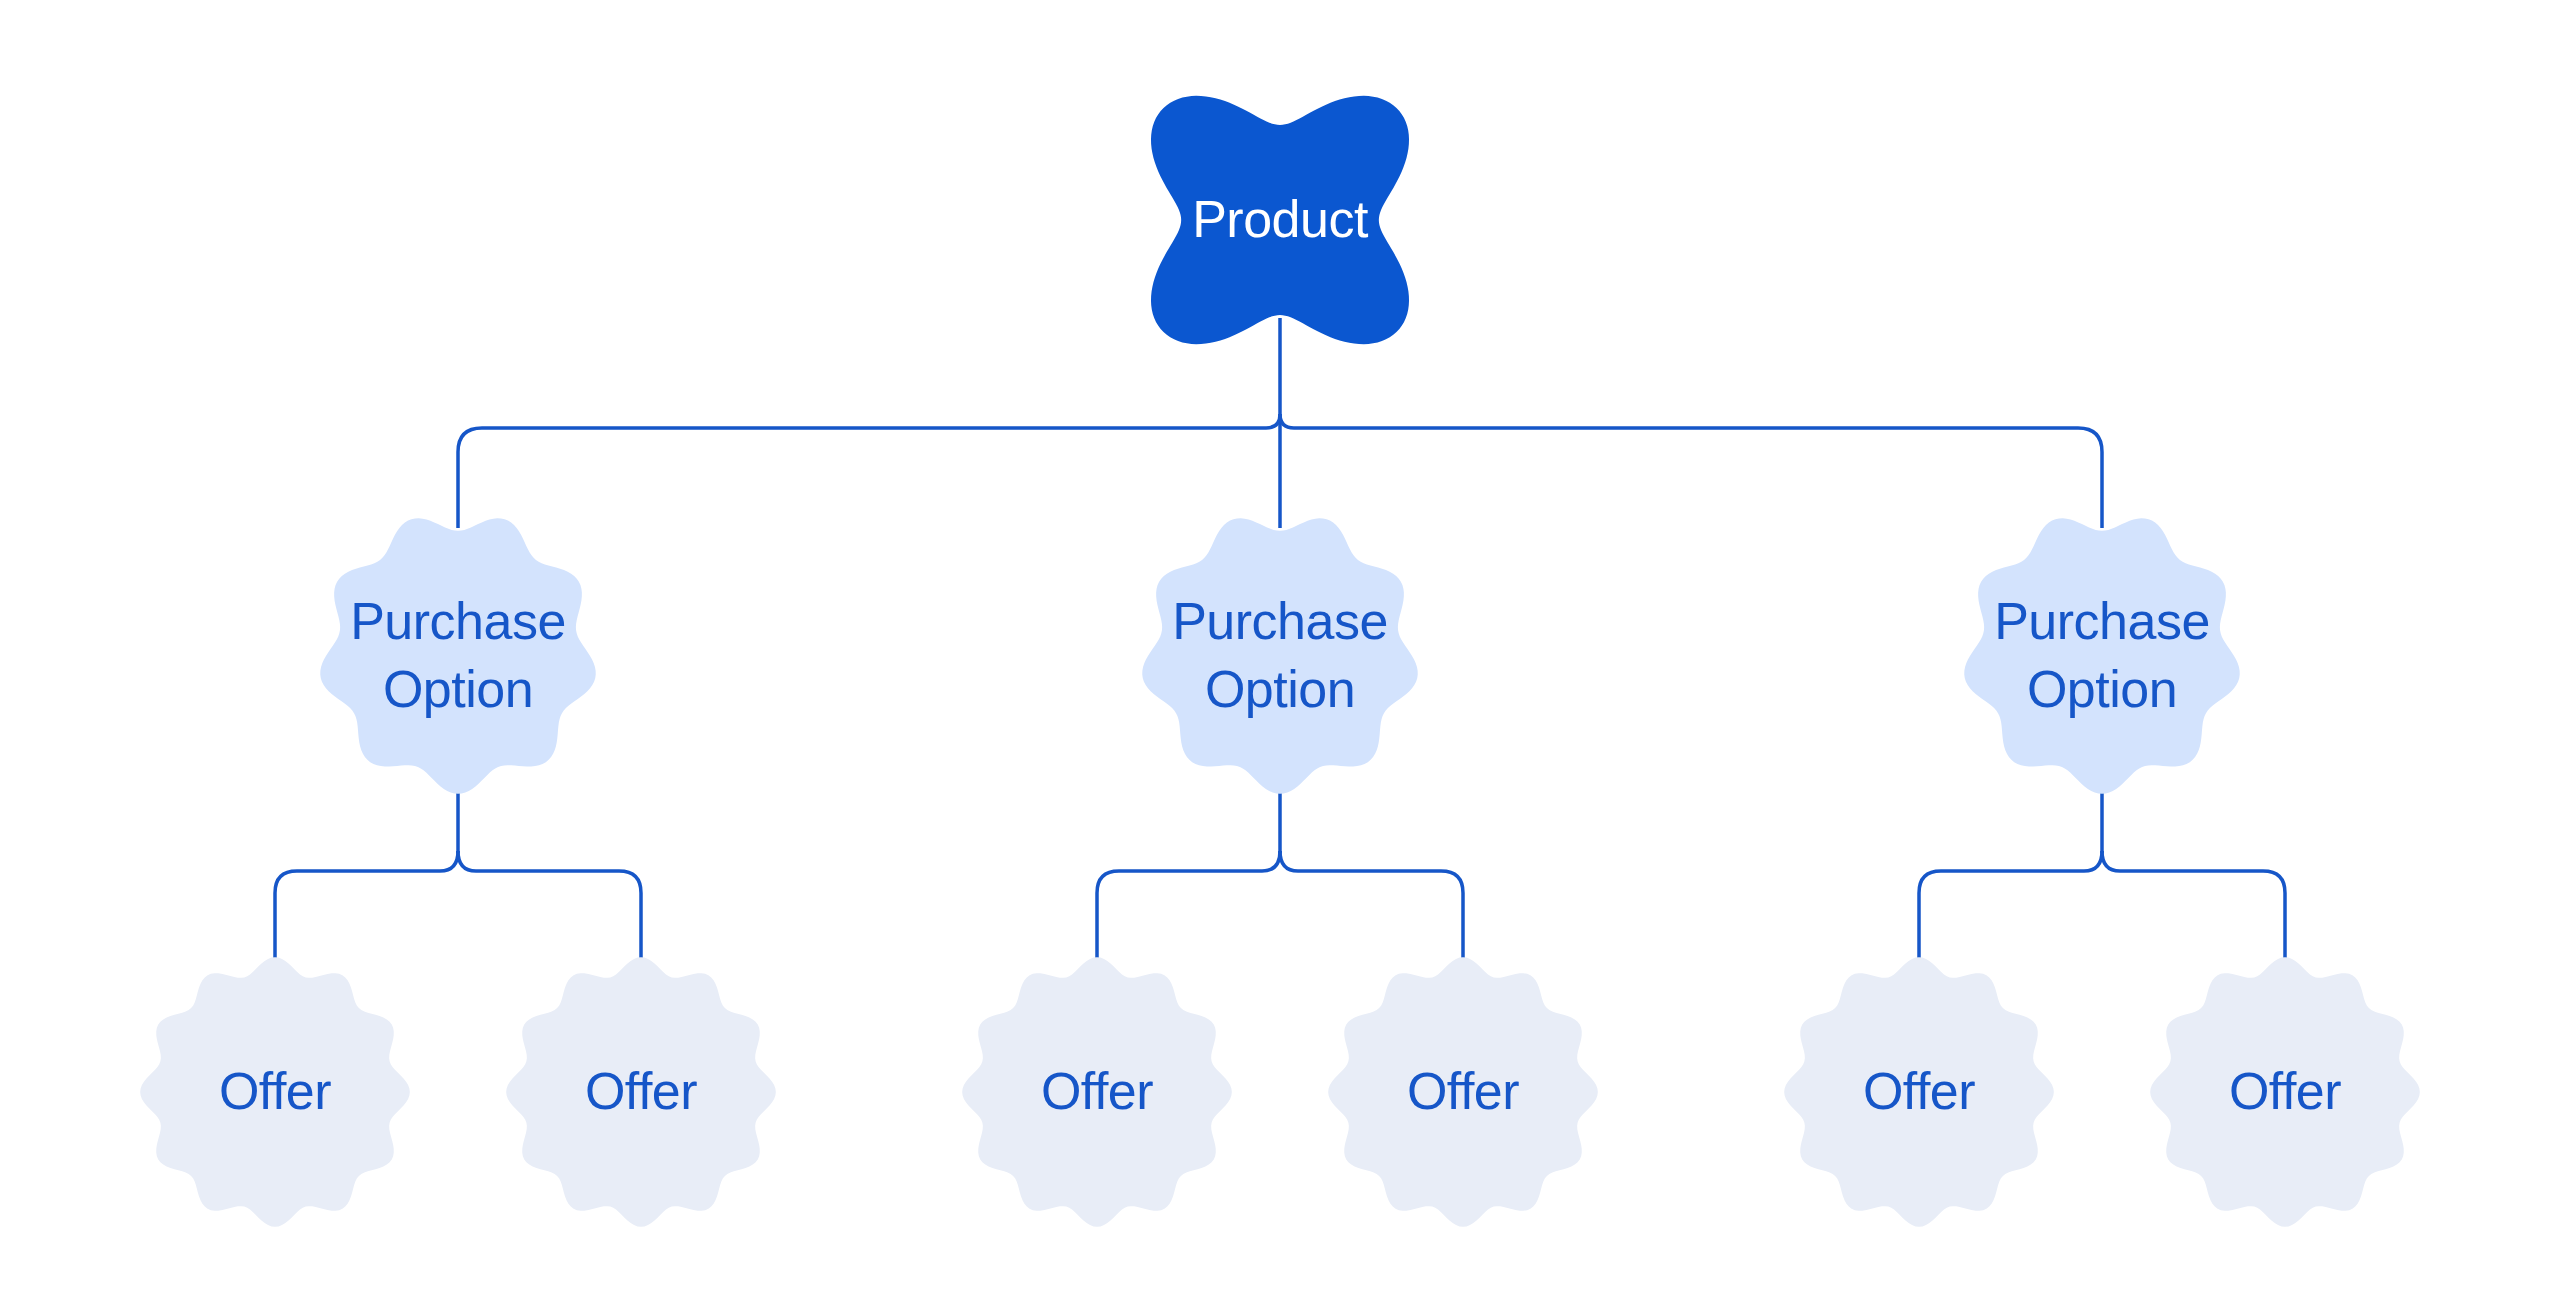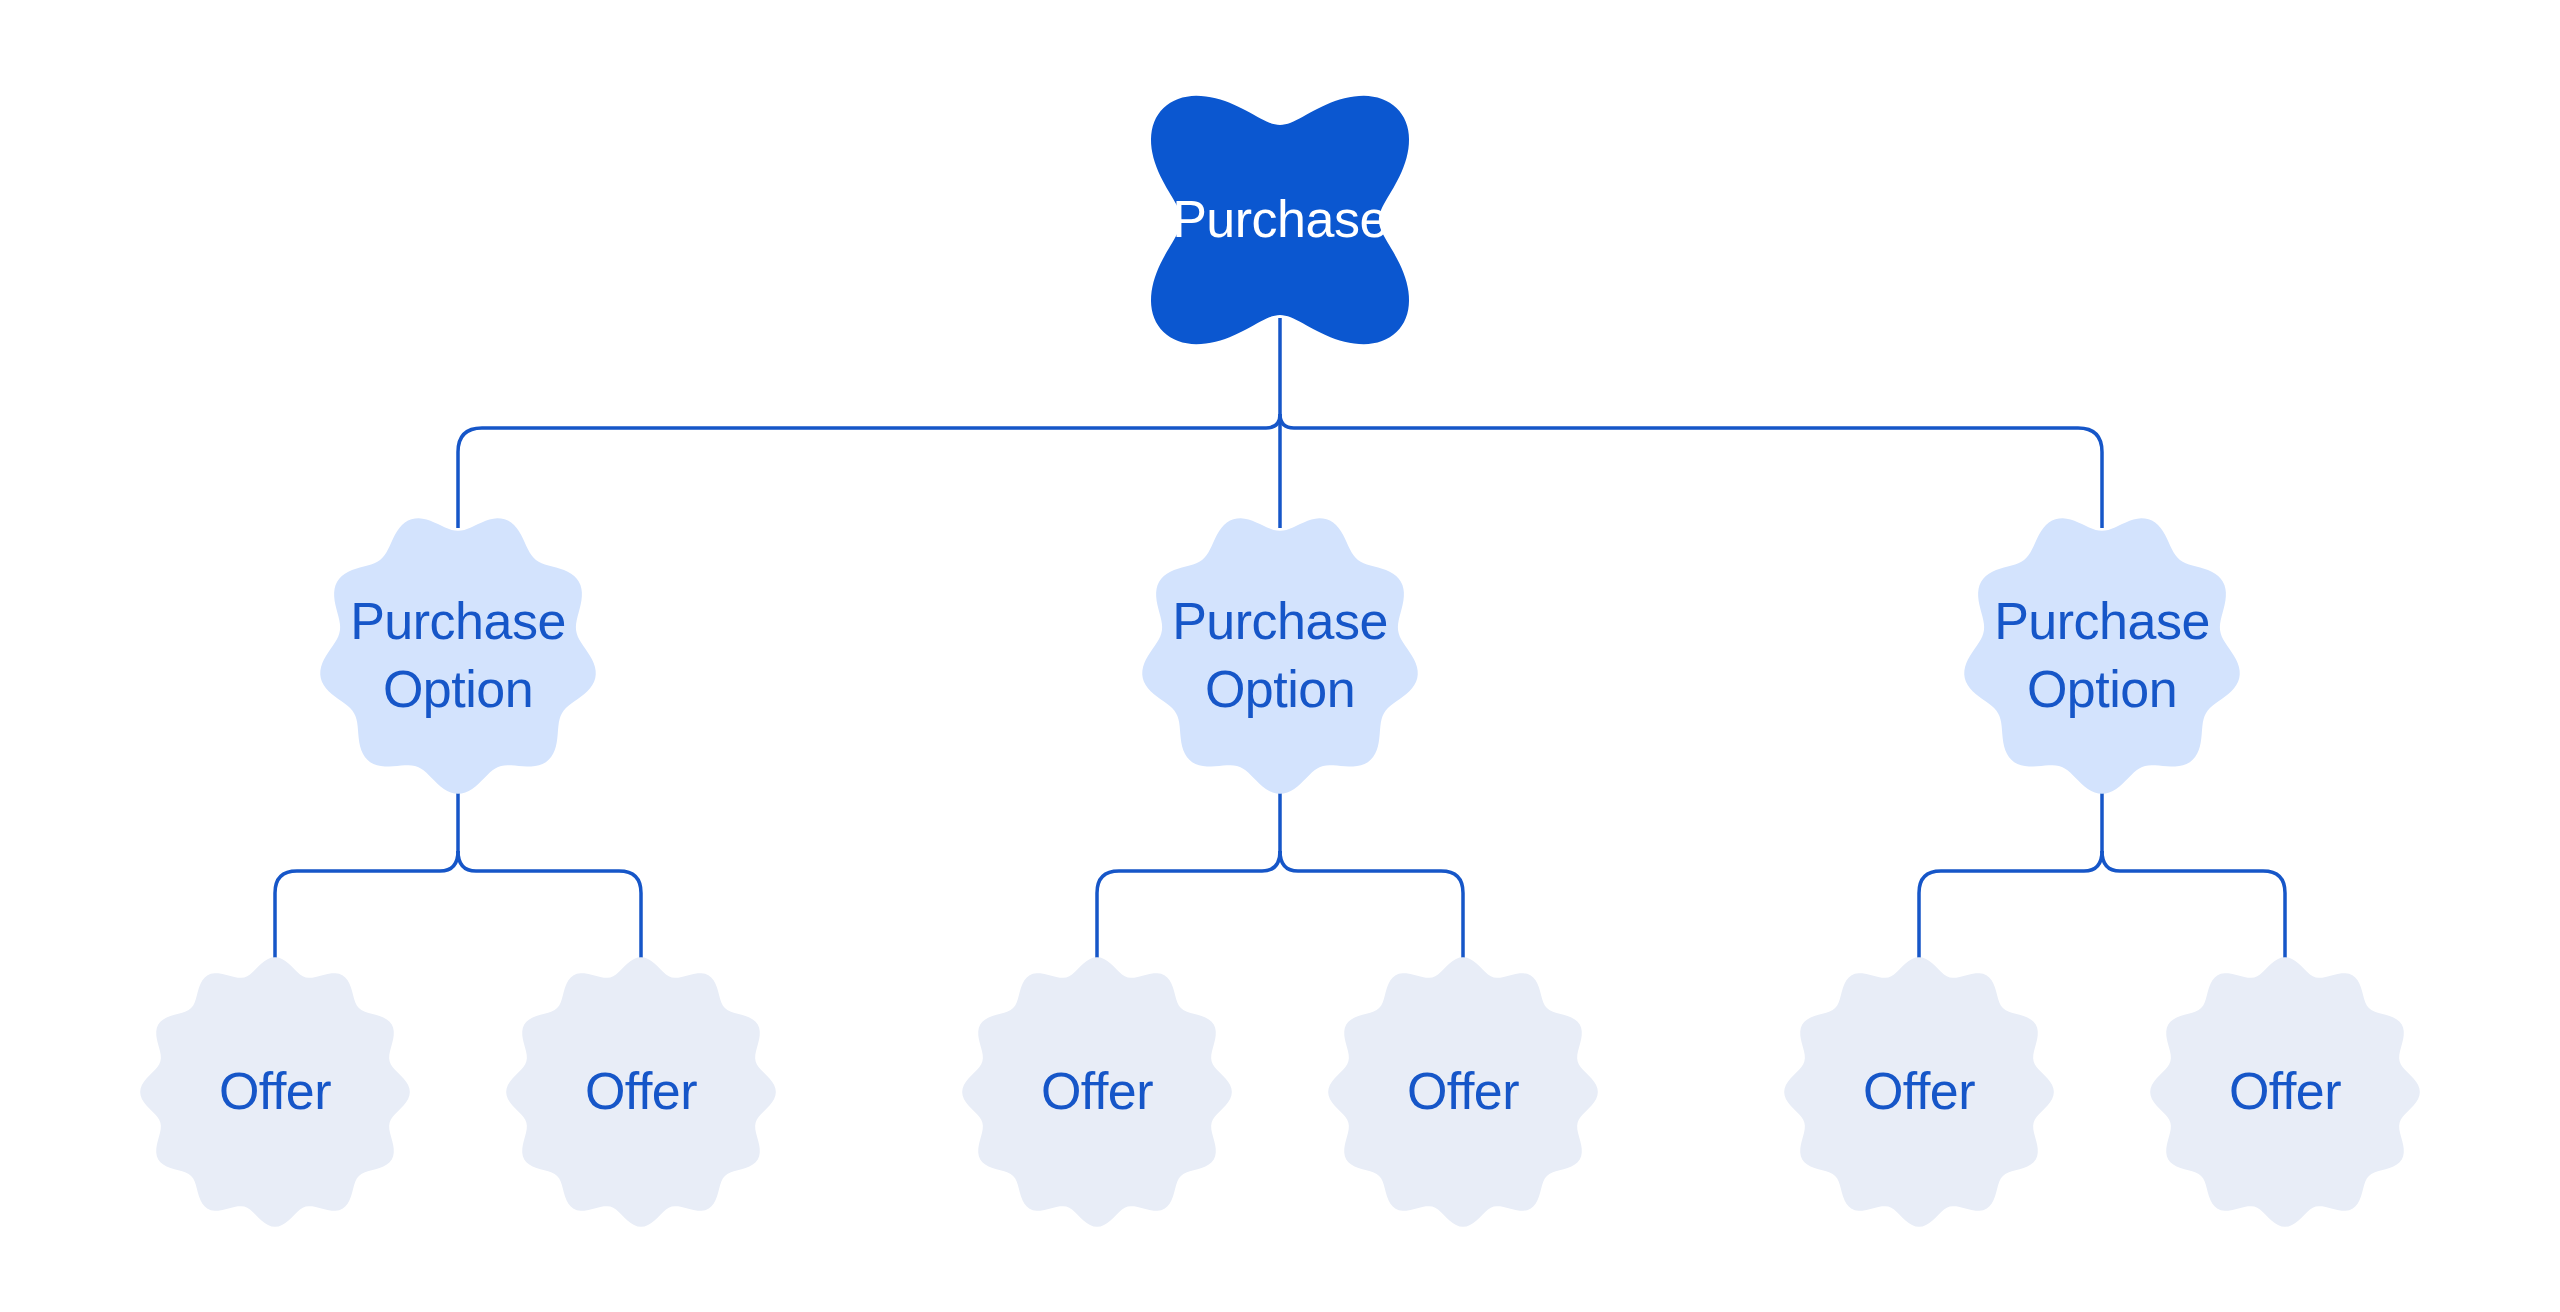--- a/index.html
+++ b/index.html
@@ -70,21 +70,21 @@
       <path d="M1280 851 Q1280 871 1298 871 L1441 871 Q1463 871 1463 893 L1463 966"></path>
       <path d="M2102 786 L2102 853"></path>
       <path d="M2102 851 Q2102 871 2084 871 L1941 871 Q1919 871 1919 893 L1919 966"></path>
       <path d="M2102 851 Q2102 871 2120 871 L2263 871 Q2285 871 2285 893 L2285 966"></path>
     </svg>
 
   <div class="node product" style="left:1147px; top:92px; width:266px; height:256px;">
     <svg class="blob-svg" viewBox="0 0 200 200" preserveAspectRatio="none">
       <path class="blob" d="M174.31 100.00 L174.42 101.95 L174.75 103.92 L175.29 105.93 L176.04 107.99 L176.97 110.13 L178.07 112.37 L179.32 114.70 L180.71 117.15 L182.19 119.73 L183.74 122.44 L185.34 125.28 L186.95 128.25 L188.55 131.36 L190.09 134.58 L191.54 137.92 L192.88 141.35 L194.08 144.87 L195.11 148.46 L195.93 152.09 L196.54 155.73 L196.90 159.38 L197.00 162.99 L196.83 166.55 L196.37 170.02 L195.63 173.38 L194.59 176.60 L193.26 179.65 L191.64 182.51 L189.74 185.16 L187.58 187.58 L185.16 189.74 L182.51 191.64 L179.65 193.26 L176.60 194.59 L173.38 195.63 L170.02 196.37 L166.55 196.83 L162.99 197.00 L159.38 196.90 L155.73 196.54 L152.09 195.93 L148.46 195.11 L144.87 194.08 L141.35 192.88 L137.92 191.54 L134.58 190.09 L131.36 188.55 L128.25 186.95 L125.28 185.34 L122.44 183.74 L119.73 182.19 L117.15 180.71 L114.70 179.32 L112.37 178.07 L110.13 176.97 L107.99 176.04 L105.93 175.29 L103.92 174.75 L101.95 174.42 L100.00 174.31 L98.05 174.42 L96.08 174.75 L94.07 175.29 L92.01 176.04 L89.87 176.97 L87.63 178.07 L85.30 179.32 L82.85 180.71 L80.27 182.19 L77.56 183.74 L74.72 185.34 L71.75 186.95 L68.64 188.55 L65.42 190.09 L62.08 191.54 L58.65 192.88 L55.13 194.08 L51.54 195.11 L47.91 195.93 L44.27 196.54 L40.62 196.90 L37.01 197.00 L33.45 196.83 L29.98 196.37 L26.62 195.63 L23.40 194.59 L20.35 193.26 L17.49 191.64 L14.84 189.74 L12.42 187.58 L10.26 185.16 L8.36 182.51 L6.74 179.65 L5.41 176.60 L4.37 173.38 L3.63 170.02 L3.17 166.55 L3.00 162.99 L3.10 159.38 L3.46 155.73 L4.07 152.09 L4.89 148.46 L5.92 144.87 L7.12 141.35 L8.46 137.92 L9.91 134.58 L11.45 131.36 L13.05 128.25 L14.66 125.28 L16.26 122.44 L17.81 119.73 L19.29 117.15 L20.68 114.70 L21.93 112.37 L23.03 110.13 L23.96 107.99 L24.71 105.93 L25.25 103.92 L25.58 101.95 L25.69 100.00 L25.58 98.05 L25.25 96.08 L24.71 94.07 L23.96 92.01 L23.03 89.87 L21.93 87.63 L20.68 85.30 L19.29 82.85 L17.81 80.27 L16.26 77.56 L14.66 74.72 L13.05 71.75 L11.45 68.64 L9.91 65.42 L8.46 62.08 L7.12 58.65 L5.92 55.13 L4.89 51.54 L4.07 47.91 L3.46 44.27 L3.10 40.62 L3.00 37.01 L3.17 33.45 L3.63 29.98 L4.37 26.62 L5.41 23.40 L6.74 20.35 L8.36 17.49 L10.26 14.84 L12.42 12.42 L14.84 10.26 L17.49 8.36 L20.35 6.74 L23.40 5.41 L26.62 4.37 L29.98 3.63 L33.45 3.17 L37.01 3.00 L40.62 3.10 L44.27 3.46 L47.91 4.07 L51.54 4.89 L55.13 5.92 L58.65 7.12 L62.08 8.46 L65.42 9.91 L68.64 11.45 L71.75 13.05 L74.72 14.66 L77.56 16.26 L80.27 17.81 L82.85 19.29 L85.30 20.68 L87.63 21.93 L89.87 23.03 L92.01 23.96 L94.07 24.71 L96.08 25.25 L98.05 25.58 L100.00 25.69 L101.95 25.58 L103.92 25.25 L105.93 24.71 L107.99 23.96 L110.13 23.03 L112.37 21.93 L114.70 20.68 L117.15 19.29 L119.73 17.81 L122.44 16.26 L125.28 14.66 L128.25 13.05 L131.36 11.45 L134.58 9.91 L137.92 8.46 L141.35 7.12 L144.87 5.92 L148.46 4.89 L152.09 4.07 L155.73 3.46 L159.38 3.10 L162.99 3.00 L166.55 3.17 L170.02 3.63 L173.38 4.37 L176.60 5.41 L179.65 6.74 L182.51 8.36 L185.16 10.26 L187.58 12.42 L189.74 14.84 L191.64 17.49 L193.26 20.35 L194.59 23.40 L195.63 26.62 L196.37 29.98 L196.83 33.45 L197.00 37.01 L196.90 40.62 L196.54 44.27 L195.93 47.91 L195.11 51.54 L194.08 55.13 L192.88 58.65 L191.54 62.08 L190.09 65.42 L188.55 68.64 L186.95 71.75 L185.34 74.72 L183.74 77.56 L182.19 80.27 L180.71 82.85 L179.32 85.30 L178.07 87.63 L176.97 89.87 L176.04 92.01 L175.29 94.07 L174.75 96.08 L174.42 98.05 Z"></path>
     </svg>
-    <div class="label">Purchase</div>
+    <div class="label">Product</div>
   </div>
 
   <div class="node purchase" style="left:316px; top:514px; width:284px; height:284px;">
     <svg class="blob-svg" viewBox="0 0 200 200" preserveAspectRatio="none">
       <path class="blob" d="M191.41 97.46 L192.99 99.92 L194.41 102.47 L195.59 105.08 L196.45 107.72 L196.93 110.38 L197.00 113.02 L196.63 115.59 L195.82 118.08 L194.59 120.46 L193.00 122.69 L191.10 124.78 L188.96 126.73 L186.68 128.54 L184.34 130.24 L182.02 131.86 L179.82 133.45 L177.79 135.03 L175.99 136.67 L174.46 138.40 L173.21 140.26 L172.24 142.29 L171.52 144.50 L171.02 146.89 L170.68 149.46 L170.43 152.19 L170.20 155.03 L169.92 157.94 L169.51 160.84 L168.92 163.69 L168.08 166.40 L166.96 168.92 L165.55 171.18 L163.82 173.13 L161.81 174.75 L159.52 176.01 L157.00 176.91 L154.31 177.48 L151.49 177.75 L148.60 177.78 L145.71 177.63 L142.85 177.38 L140.08 177.12 L137.43 176.93 L134.92 176.88 L132.55 177.04 L130.32 177.46 L128.22 178.17 L126.23 179.20 L124.30 180.52 L122.40 182.12 L120.50 183.93 L118.56 185.90 L116.56 187.94 L114.47 189.97 L112.28 191.88 L109.98 193.60 L107.58 195.03 L105.11 196.11 L102.57 196.77 L100.00 197.00 L97.43 196.77 L94.89 196.11 L92.42 195.03 L90.02 193.60 L87.72 191.88 L85.53 189.97 L83.44 187.94 L81.44 185.90 L79.50 183.93 L77.60 182.12 L75.70 180.52 L73.77 179.20 L71.78 178.17 L69.68 177.46 L67.45 177.04 L65.08 176.88 L62.57 176.93 L59.92 177.12 L57.15 177.38 L54.29 177.63 L51.40 177.78 L48.51 177.75 L45.69 177.48 L43.00 176.91 L40.48 176.01 L38.19 174.75 L36.18 173.13 L34.45 171.18 L33.04 168.92 L31.92 166.40 L31.08 163.69 L30.49 160.84 L30.08 157.94 L29.80 155.03 L29.57 152.19 L29.32 149.46 L28.98 146.89 L28.48 144.50 L27.76 142.29 L26.79 140.26 L25.54 138.40 L24.01 136.67 L22.21 135.03 L20.18 133.45 L17.98 131.86 L15.66 130.24 L13.32 128.54 L11.04 126.73 L8.90 124.78 L7.00 122.69 L5.41 120.46 L4.18 118.08 L3.37 115.59 L3.00 113.02 L3.07 110.38 L3.55 107.72 L4.41 105.08 L5.59 102.47 L7.01 99.92 L8.59 97.46 L10.22 95.08 L11.83 92.78 L13.32 90.55 L14.62 88.37 L15.67 86.22 L16.42 84.05 L16.86 81.85 L16.99 79.59 L16.82 77.23 L16.40 74.77 L15.80 72.20 L15.08 69.52 L14.34 66.74 L13.65 63.89 L13.11 61.01 L12.80 58.14 L12.77 55.32 L13.09 52.61 L13.78 50.05 L14.88 47.69 L16.35 45.55 L18.19 43.66 L20.35 42.02 L22.77 40.64 L25.39 39.48 L28.12 38.51 L30.90 37.69 L33.65 36.95 L36.30 36.24 L38.80 35.48 L41.11 34.62 L43.21 33.59 L45.09 32.35 L46.75 30.86 L48.22 29.12 L49.54 27.12 L50.75 24.90 L51.91 22.47 L53.08 19.91 L54.29 17.29 L55.61 14.67 L57.08 12.16 L58.72 9.82 L60.55 7.74 L62.59 5.98 L64.81 4.61 L67.20 3.65 L69.73 3.11 L72.37 3.00 L75.08 3.28 L77.82 3.90 L80.55 4.80 L83.24 5.90 L85.87 7.10 L88.41 8.32 L90.87 9.46 L93.24 10.45 L95.54 11.21 L97.78 11.69 L100.00 11.85 L102.22 11.69 L104.46 11.21 L106.76 10.45 L109.13 9.46 L111.59 8.32 L114.13 7.10 L116.76 5.90 L119.45 4.80 L122.18 3.90 L124.92 3.28 L127.63 3.00 L130.27 3.11 L132.80 3.65 L135.19 4.61 L137.41 5.98 L139.45 7.74 L141.28 9.82 L142.92 12.16 L144.39 14.67 L145.71 17.29 L146.92 19.91 L148.09 22.47 L149.25 24.90 L150.46 27.12 L151.78 29.12 L153.25 30.86 L154.91 32.35 L156.79 33.59 L158.89 34.62 L161.20 35.48 L163.70 36.24 L166.35 36.95 L169.10 37.69 L171.88 38.51 L174.61 39.48 L177.23 40.64 L179.65 42.02 L181.81 43.66 L183.65 45.55 L185.12 47.69 L186.22 50.05 L186.91 52.61 L187.23 55.32 L187.20 58.14 L186.89 61.01 L186.35 63.89 L185.66 66.74 L184.92 69.52 L184.20 72.20 L183.60 74.77 L183.18 77.23 L183.01 79.59 L183.14 81.85 L183.58 84.05 L184.33 86.22 L185.38 88.37 L186.68 90.55 L188.17 92.78 L189.78 95.08 Z"></path>
     </svg>
     <div class="label">Purchase Option</div>
   </div>
 
   <div class="node purchase" style="left:1138px; top:514px; width:284px; height:284px;">

